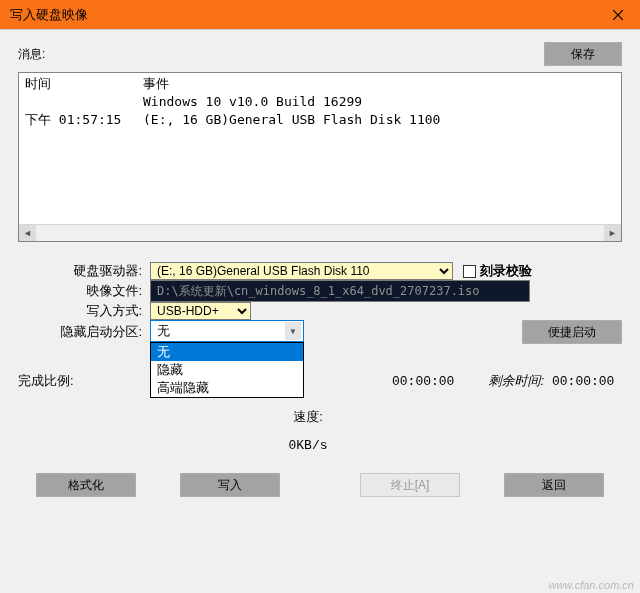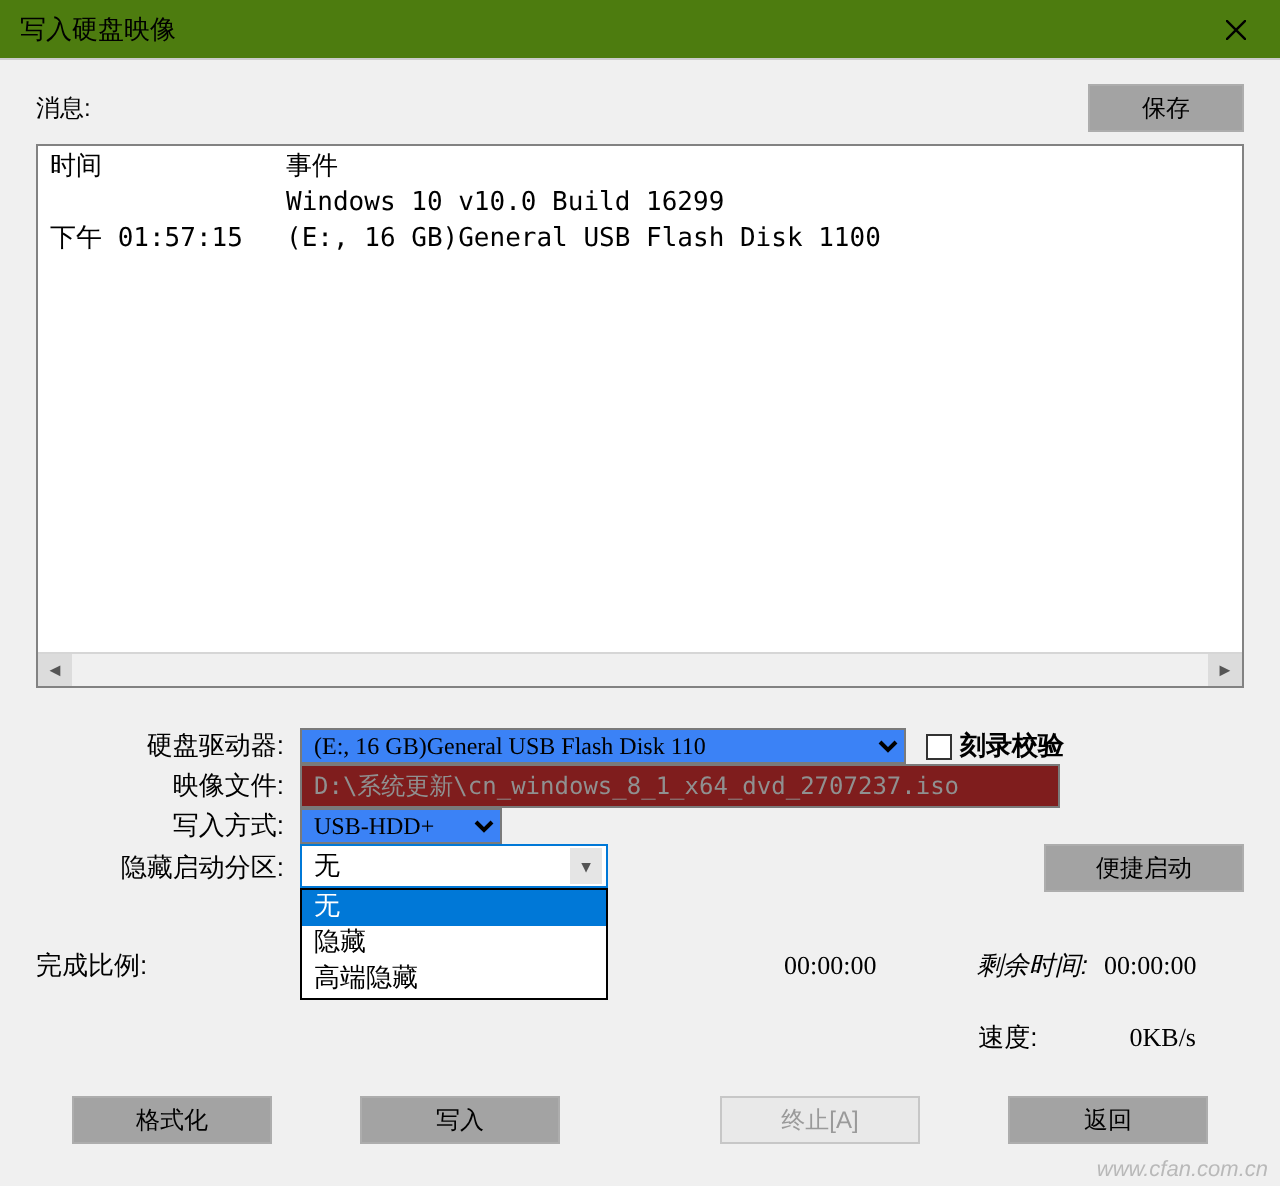--- a/index.html
+++ b/index.html
@@ -11,21 +11,21 @@
     width: 640px;
     height: 593px;
     overflow: hidden;
   }
   .titlebar {
     height: 30px;
     display: flex;
     align-items: center;
     border-bottom: 1px solid #ccc;
     padding: 0 0 0 10px;
-    background: #4d7c0f;
+    background: #f97316;
   }
   .titlebar .title { flex: 1; font-size: 13px; }
   .close-btn {
     width: 45px;
     height: 30px;
     display: flex;
     align-items: center;
     justify-content: center;
     cursor: pointer;
   }
@@ -50,21 +50,21 @@
     font-size: 12px;
     cursor: pointer;
     text-align: center;
     line-height: 22px;
     padding: 0 8px;
   }
   .btn.disabled { color: #9a9a9a; border-color: #c7c7c7; background: #e9e9e9; margin-left: 36px; }
   .logbox-wrap {
     background: #fff;
     border: 1px solid #828282;
-    height: 272px;
+    height: 170px;
     display: flex;
     flex-direction: column;
   }
   .logbox {
     flex: 1;
     overflow: hidden;
     padding: 2px 6px;
     font-family: "NSimSun","SimSun", monospace;
     font-size: 13px;
     line-height: 18px;
@@ -95,37 +95,37 @@
     display: flex;
     align-items: center;
   }
   .form-row .lbl {
     width: 132px;
     text-align: right;
     padding-right: 8px;
     font-size: 13px;
   }
   select {
-    font-family: Liberation Serif, serif;
+    font-family: Liberation Sans, sans-serif;
     font-size: 12px;
     height: 18px;
     border: 1px solid #7a7a7a;
-    background: #3b82f6;
+    background: #fef9c3;
     padding: 0 2px;
   }
   select.sel-wide { width: 303px; }
   select.sel-mid { width: 101px; }
   input[type=text] {
     font-family: "NSimSun","SimSun", monospace;
     font-size: 12px;
     height: 22px;
     border: 1px solid #7a7a7a;
     padding: 0 6px;
     width: 380px;
-    background: #7f1d1d;
+    background: #0f172a;
     color: #909090;
   }
   .checkbox {
     display: flex;
     align-items: center;
     margin-left: 10px;
     font-size: 13px;
     cursor: pointer;
     font-weight: bold;
   }
@@ -179,39 +179,40 @@
     margin-top: 28px;
     font-size: 13px;
   }
   .speed-row {
     display: flex;
     justify-content: flex-end;
     align-items: center;
     margin-top: 18px;
     font-size: 13px;
     padding-right: 24px;
-    gap: 46px;
+    gap: 12px;
+    flex-direction: column;
   }
   .action-row {
     display: flex;
     justify-content: center;
     gap: 44px;
     margin-top: 20px;
   }
   .action-row .btn { min-width: 100px; }
   .watermark {
     position: absolute;
     right: 6px;
     bottom: 2px;
     font-size: 11px;
     color: #b9b9b9;
     font-style: italic;
     font-family: Arial, sans-serif;
   }
-  .mono { font-family: Liberation Serif, serif; }
+  .mono { font-family: Liberation Mono, monospace; }
 </style>
 </head>
 <body>
 
 <div class="titlebar">
   <span class="title">写入硬盘映像</span>
   <div class="close-btn">
     <svg viewBox="0 0 10 10">
         <path d="M0 0 L10 10 M10 0 L0 10" stroke="#000" stroke-width="1.2"></path>
       </svg>

